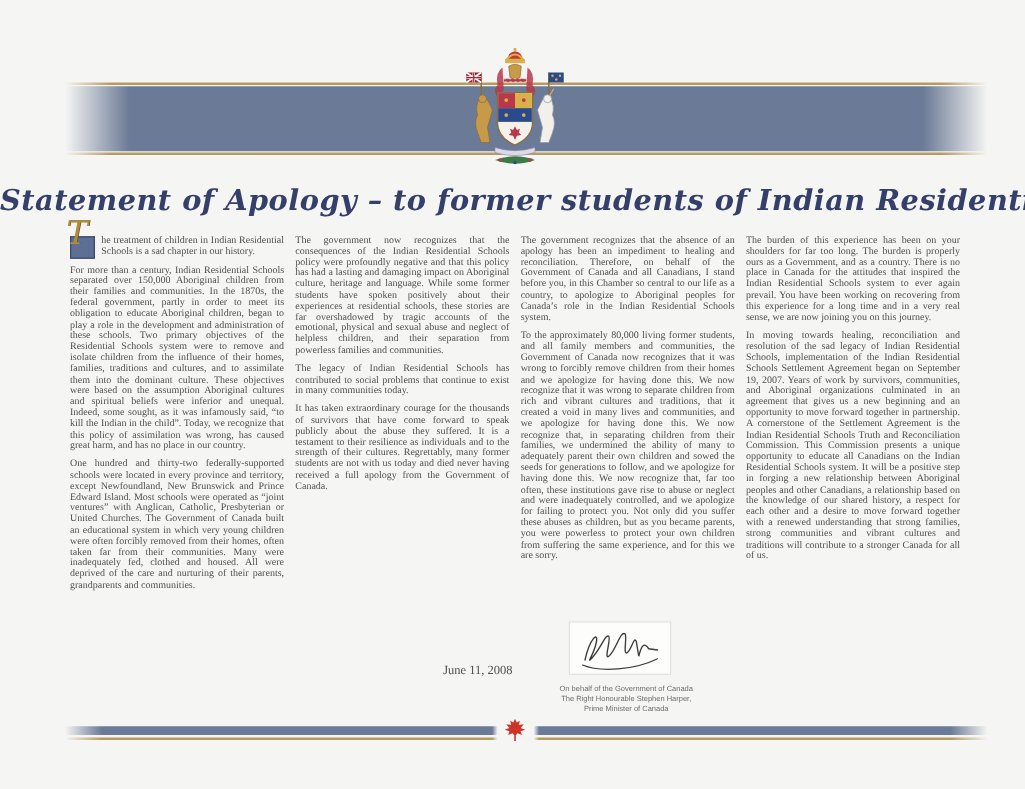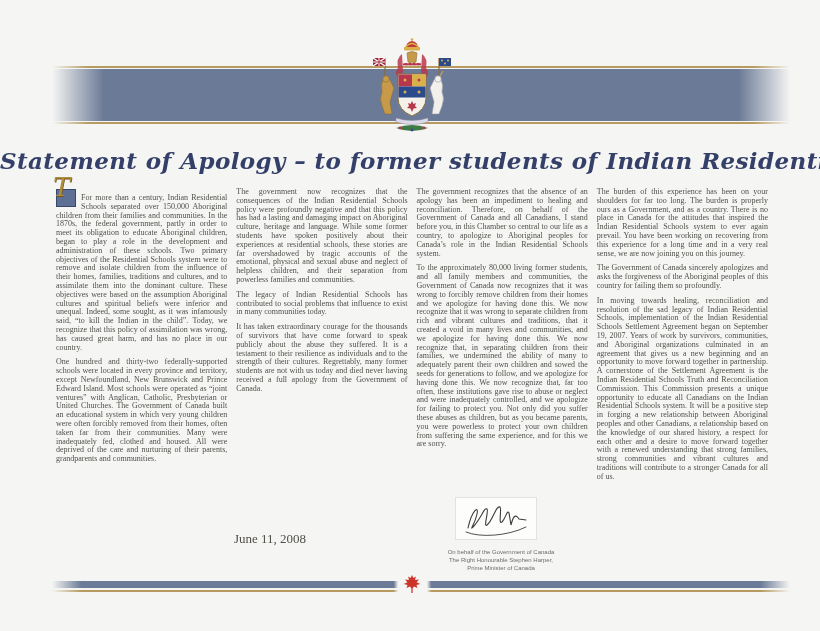--- a/index.html
+++ b/index.html
@@ -15,21 +15,21 @@
   #page-title{position:absolute;left:0;top:147px;width:820px;text-align:center;
        font-family:"DejaVu Serif","Liberation Serif",serif;font-style:italic;font-weight:bold;
        font-size:23px;letter-spacing:0.4px;color:#35406a;white-space:nowrap;}
   #columns{position:absolute;left:56px;top:188px;width:712px;display:grid;
        grid-template-columns:repeat(4,1fr);column-gap:9px;}
   .col p{margin:0 0 6px 0;font-size:8px;line-height:8.8px;text-align:justify;}
   .dropcap-tile{float:left;width:18px;height:16px;background:#5e6f95;border:1px solid #37486e;
        margin:1px 5px 1px 0;position:relative;}
   .dropcap-letter{position:absolute;left:-4px;top:-7px;font-family:"DejaVu Serif",serif;
        font-style:italic;font-size:26px;color:#b08c3e;text-shadow:0.5px 0.5px 0 #6d5420;}
-  #date-line{position:absolute;left:234px;top:531px;width:176px;text-align:left;font-size:13px;color:#504f4b;}
+  #date-line{position:absolute;left:234px;top:531px;width:176px;text-align:right;font-size:10px;color:#504f4b;}
   #signature-box{position:absolute;left:455px;top:497px;width:82px;height:43px;background:#fdfdfc;
        border:1px solid #e3e2de;box-sizing:border-box;}
   #signature-caption{position:absolute;left:413px;top:548px;width:176px;text-align:center;
        font-family:"Liberation Sans",sans-serif;font-size:6px;line-height:8px;color:#6e6d6a;}
   #footer-band{position:absolute;left:52px;top:581px;width:738px;height:7px;
        background:linear-gradient(90deg,rgba(107,122,150,0) 0%,#6b7a96 4%,#6b7a96 46.3%,rgba(107,122,150,0) 46.9%,rgba(107,122,150,0) 50.8%,#6b7a96 51.4%,#6b7a96 96%,rgba(107,122,150,0) 100%);}
   #footer-gold{position:absolute;left:52px;top:590px;width:738px;height:2px;
        background:linear-gradient(90deg,rgba(182,154,95,0) 0%,#b69a5f 4%,#b69a5f 46.3%,rgba(182,154,95,0) 46.9%,rgba(182,154,95,0) 50.8%,#b69a5f 51.4%,#b69a5f 96%,rgba(182,154,95,0) 100%);}
   #maple-leaf{position:absolute;left:403px;top:575px;width:18px;height:18px;}
 </style>
@@ -93,37 +93,36 @@
   <circle cx="40" cy="92" r="1.4" fill="#2b4a8c"></circle>
 </svg>
 
 <div id="page-title">Statement of Apology – to former students of Indian Residential Schools</div>
 
 <div id="columns">
   <div class="col">
     <p>
       <span class="dropcap-tile">
           <span class="dropcap-letter">T</span>
-        </span>
+        </span><span>he treatment of children in Indian Residential Schools is a sad chapter in our history.</span>
     </p>
     <p>For more than a century, Indian Residential Schools separated over 150,000 Aboriginal children from their families and communities. In the 1870s, the federal government, partly in order to meet its obligation to educate Aboriginal children, began to play a role in the development and administration of these schools. Two primary objectives of the Residential Schools system were to remove and isolate children from the influence of their homes, families, traditions and cultures, and to assimilate them into the dominant culture. These objectives were based on the assumption Aboriginal cultures and spiritual beliefs were inferior and unequal. Indeed, some sought, as it was infamously said, “to kill the Indian in the child”. Today, we recognize that this policy of assimilation was wrong, has caused great harm, and has no place in our country.</p>
     <p>One hundred and thirty-two federally-supported schools were located in every province and territory, except Newfoundland, New Brunswick and Prince Edward Island. Most schools were operated as “joint ventures” with Anglican, Catholic, Presbyterian or United Churches. The Government of Canada built an educational system in which very young children were often forcibly removed from their homes, often taken far from their communities. Many were inadequately fed, clothed and housed. All were deprived of the care and nurturing of their parents, grandparents and communities.</p>
   </div>
   <div class="col">
     <p>The government now recognizes that the consequences of the Indian Residential Schools policy were profoundly negative and that this policy has had a lasting and damaging impact on Aboriginal culture, heritage and language. While some former students have spoken positively about their experiences at residential schools, these stories are far overshadowed by tragic accounts of the emotional, physical and sexual abuse and neglect of helpless children, and their separation from powerless families and communities.</p>
-    <p>The legacy of Indian Residential Schools has contributed to social problems that influence to exist in many communities today.</p>
+    <p>The legacy of Indian Residential Schools has contributed to social problems that continue to exist in many communities today.</p>
     <p>It has taken extraordinary courage for the thousands of survivors that have come forward to speak publicly about the abuse they suffered. It is a testament to their resilience as individuals and to the strength of their cultures. Regrettably, many former students are not with us today and died never having received a full apology from the Government of Canada.</p>
   </div>
   <div class="col">
     <p>The government recognizes that the absence of an apology has been an impediment to healing and reconciliation. Therefore, on behalf of the Government of Canada and all Canadians, I stand before you, in this Chamber so central to our life as a country, to apologize to Aboriginal peoples for Canada’s role in the Indian Residential Schools system.</p>
     <p>To the approximately 80,000 living former students, and all family members and communities, the Government of Canada now recognizes that it was wrong to forcibly remove children from their homes and we apologize for having done this. We now recognize that it was wrong to separate children from rich and vibrant cultures and traditions, that it created a void in many lives and communities, and we apologize for having done this. We now recognize that, in separating children from their families, we undermined the ability of many to adequately parent their own children and sowed the seeds for generations to follow, and we apologize for having done this. We now recognize that, far too often, these institutions gave rise to abuse or neglect and were inadequately controlled, and we apologize for failing to protect you. Not only did you suffer these abuses as children, but as you became parents, you were powerless to protect your own children from suffering the same experience, and for this we are sorry.</p>
   </div>
   <div class="col">
     <p>The burden of this experience has been on your shoulders for far too long. The burden is properly ours as a Government, and as a country. There is no place in Canada for the attitudes that inspired the Indian Residential Schools system to ever again prevail. You have been working on recovering from this experience for a long time and in a very real sense, we are now joining you on this journey.</p>
-    <p>The Government of Canada sincerely apologizes and asks the forgiveness of the Aboriginal peoples of this country for failing them so profoundly.</p>
     <p>In moving towards healing, reconciliation and resolution of the sad legacy of Indian Residential Schools, implementation of the Indian Residential Schools Settlement Agreement began on September 19, 2007. Years of work by survivors, communities, and Aboriginal organizations culminated in an agreement that gives us a new beginning and an opportunity to move forward together in partnership. A cornerstone of the Settlement Agreement is the Indian Residential Schools Truth and Reconciliation Commission. This Commission presents a unique opportunity to educate all Canadians on the Indian Residential Schools system. It will be a positive step in forging a new relationship between Aboriginal peoples and other Canadians, a relationship based on the knowledge of our shared history, a respect for each other and a desire to move forward together with a renewed understanding that strong families, strong communities and vibrant cultures and traditions will contribute to a stronger Canada for all of us.</p>
   </div>
 </div>
 
 <div id="date-line">June 11, 2008</div>
 
 <div id="signature-box">
   <svg width="80" height="41" viewBox="0 0 80 41">
     <path d="M12 30 C 16 12, 23 7, 21 16 C 19 26, 13 33, 17 29 C 25 21, 28 9, 31 11 C 33 13, 27 30, 31 27 C 37 22, 40 7, 44 9 C 46 11, 42 27, 46 24 C 50 20, 51 11, 53 15 L 55 27 C 57 19, 59 15, 63 21 L 70 22" fill="none" stroke="#3c3c3c" stroke-width="1.1" stroke-linecap="round"></path>
     <path d="M10 34 C 24 40, 52 38, 70 29" fill="none" stroke="#3c3c3c" stroke-width="0.9" stroke-linecap="round"></path>

